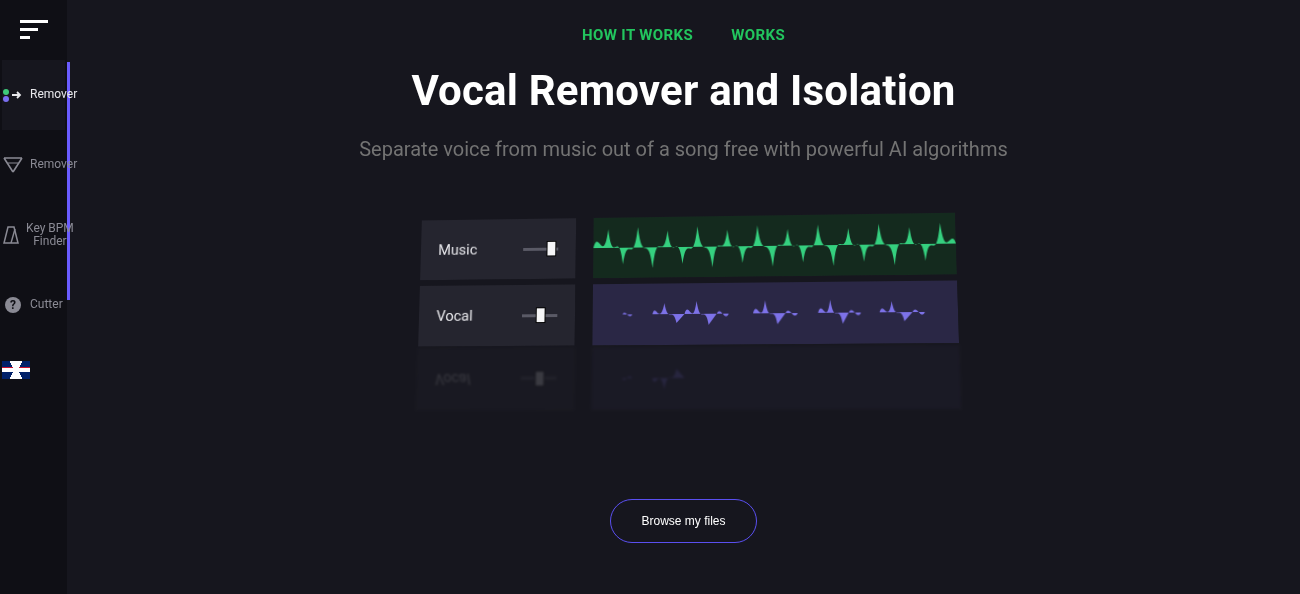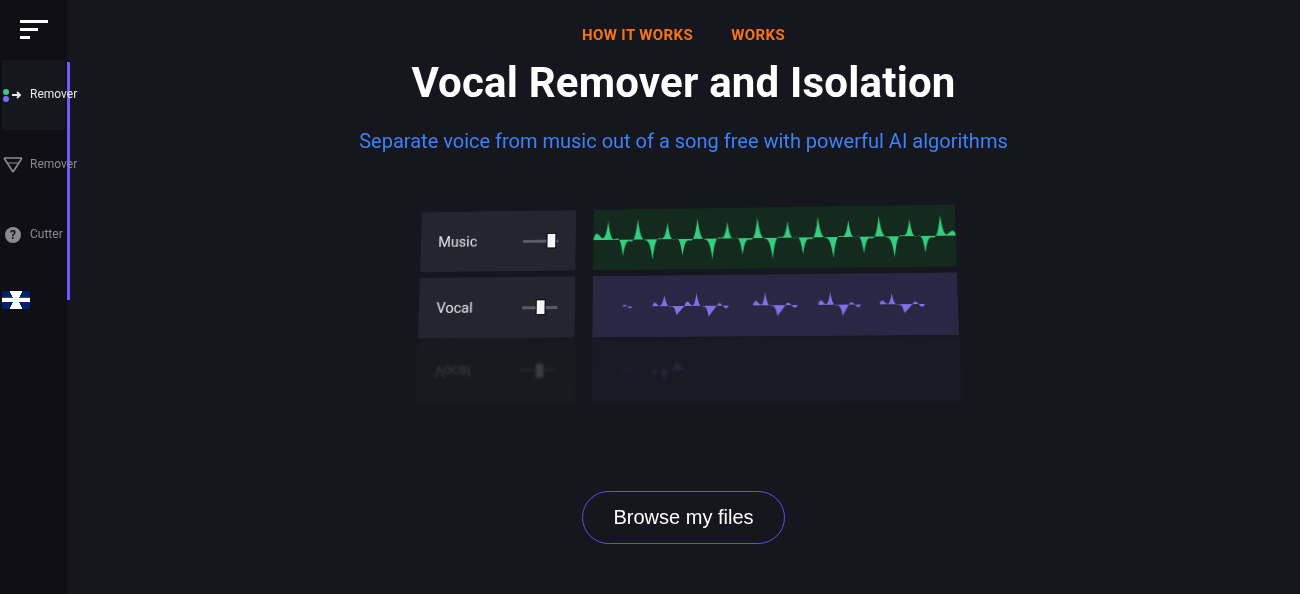--- a/index.html
+++ b/index.html
@@ -110,32 +110,33 @@
     }
     .topnav {
       display: flex;
       gap: 38px;
       padding: 26px 0 14px;
       font-weight: 700;
       font-size: 15px;
       letter-spacing: 0.4px;
     }
     .topnav a {
-      color: #f97316;
+      color: #22c55e;
       text-decoration: none;
       cursor: pointer;
     }
     .page-title {
       font-size: 42px;
       font-weight: 700;
+      margin-top: 8px;
       letter-spacing: 0.2px;
     }
     .subtitle {
       font-size: 20px;
-      color: #3b82f6;
+      color: #737373;
       margin-top: 22px;
     }
     
     .visual {
       margin-top: 54px;
       width: 540px;
       perspective: 1100px;
       perspective-origin: 50% 50%;
     }
     .visual-inner {
@@ -197,21 +198,21 @@
     }
     .reflection .track-label-box {font-style: italic;}
 
     
     .browse-btn {
       margin-top: 90px;
       padding: 14px 30px;
       border: 1.5px solid #5a4ff0;
       border-radius: 28px;
       color: #fff;
-      font-size: 20px;
+      font-size: 12px;
       background: transparent;
       cursor: pointer;
     }
   </style>
 </head>
 <body>
 
 <div class="sidebar">
   <div class="sidebar-indicator"></div>
   <div class="menu-toggle">
@@ -237,20 +238,30 @@
     <span class="sidebar-icon">
       <svg width="22" height="18" viewBox="0 0 22 18">
         <path d="M11 16 L2 2 M11 16 L20 2 M2 2 L20 2" stroke="#8a8a94" stroke-width="1.6" fill="none"></path>
         <line x1="6" y1="7" x2="16" y2="7" stroke="#8a8a94" stroke-width="1"></line>
       </svg>
     </span>
     <span class="sidebar-label">Remover</span>
   </div>
 
 
+  <div class="sidebar-item">
+    <span class="sidebar-icon">
+      <svg width="18" height="20" viewBox="0 0 18 20">
+        <path d="M6 2 L12 2 L16 18 L2 18 Z" stroke="#8a8a94" stroke-width="1.5" fill="none"></path>
+        <line x1="9" y1="18" x2="13" y2="4" stroke="#8a8a94" stroke-width="1.4"></line>
+      </svg>
+    </span>
+    <span class="sidebar-label">Key BPM
+Finder</span>
+  </div>
 
 
   <div class="sidebar-item">
     <span class="sidebar-icon">
       <svg width="18" height="18" viewBox="0 0 18 18">
         <circle cx="9" cy="9" r="8" fill="#8a8a94"></circle>
         <text x="9" y="13" text-anchor="middle" font-size="12" font-weight="700" fill="#0f0f15">?</text>
       </svg>
     </span>
     <span class="sidebar-label">Cutter</span>

